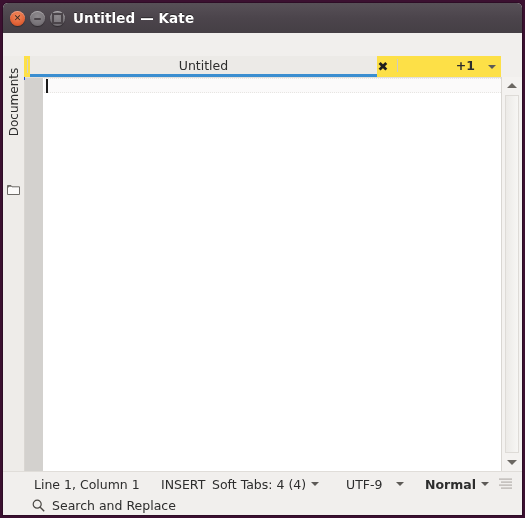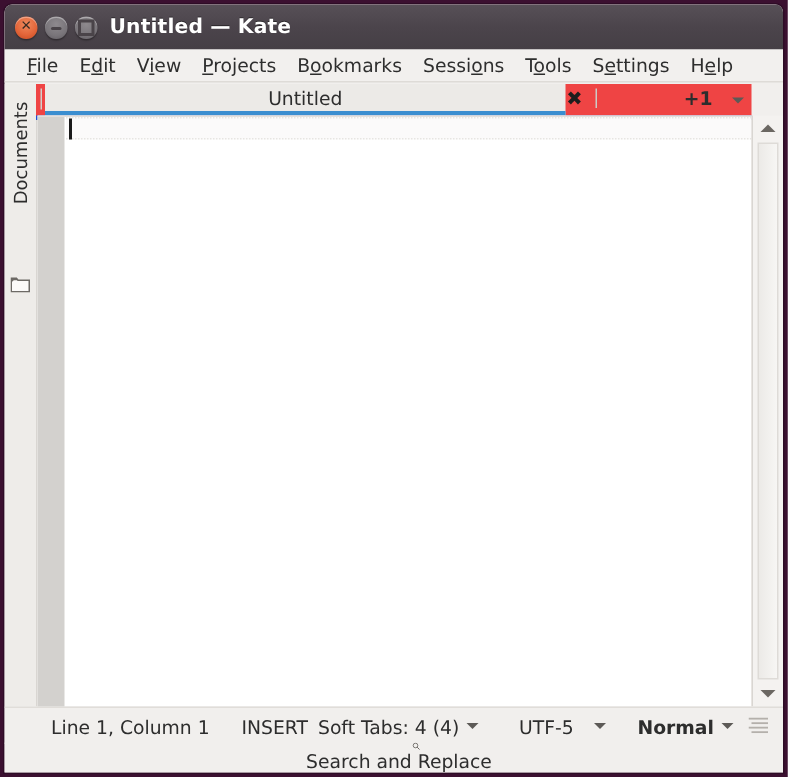--- a/index.html
+++ b/index.html
@@ -69,21 +69,21 @@
     font-size: 12.5px; color: #2e2e2e;
     padding: 2px 7px; white-space: nowrap;
     cursor: default;
   }
   .menu-item u { text-decoration: underline; text-underline-offset: 1px; }
 
   
   #tabbar {
     position: absolute; left: 21px; top: 53px;
     width: 477px; height: 21px;
-    background: #ef4444;
+    background: #fde047;
     border-bottom: 3px solid #1d4ed8;
   }
   #tab-sep-left {
     position:absolute; left:3px; top:3px; width:1px; height:14px; background:#d2cfcb;
   }
   #tab-untitled {
     position: absolute; left: 6px; top: 0;
     width: 347px; height: 21px;
     background: #eceae7;
   }
@@ -218,21 +218,21 @@
   #sb-mode-arrow { left: 478px; top: 10px; position:absolute;
     width:0;height:0;border-left:4px solid transparent;border-right:4px solid transparent;
     border-top:4px solid #5d5a57; }
   #sb-lines-icon { position:absolute; left:496px; top:6px; width:13px; height:11px; }
 
   
   #searchbar {
     position: absolute; left: 0; top: 492px;
     width: 519px; height: 20px;
     background: #f1efed;
-    display: flex; align-items: center; flex-direction: column;
+    display: flex; align-items: center;
   }
   #search-icon { margin-left: 29px; width:13px; height:13px; display:block; }
   #search-label {
     margin-left: 7px;
     font-size: 12.5px; color: #2d2d2d;
   }
 </style>
 </head>
 <body>
 
@@ -244,31 +244,20 @@
     </div>
     <div class="wbtn" id="btn-min">
       <i></i>
     </div>
     <div class="wbtn" id="btn-max">
       <i></i>
     </div>
     <div id="window-title">Untitled — Kate</div>
   </div>
 
-  <div id="menubar">
-    <div class="menu-item"><u>F</u>ile</div>
-    <div class="menu-item">E<u>d</u>it</div>
-    <div class="menu-item">V<u>i</u>ew</div>
-    <div class="menu-item"><u>P</u>rojects</div>
-    <div class="menu-item">B<u>o</u>okmarks</div>
-    <div class="menu-item">Sessi<u>o</u>ns</div>
-    <div class="menu-item">T<u>o</u>ols</div>
-    <div class="menu-item">S<u>e</u>ttings</div>
-    <div class="menu-item">H<u>e</u>lp</div>
-  </div>
 
   <div id="sidebar">
     <div id="sidebar-documents">Documents</div>
     <svg id="sidebar-folder-icon" viewBox="0 0 13 11">
       <path d="M0.5 1.5 L4 1.5 L5 2.8 L12.5 2.8 L12.5 10.5 L0.5 10.5 Z" fill="#fbfaf9" stroke="#6d6a66" stroke-width="1"></path>
       <path d="M0.5 1.5 L4 1.5 L5 2.8 L2.2 2.8 L0.5 4.4 Z" fill="#6d6a66"></path>
     </svg>
   </div>
 
   <div id="tabbar">
@@ -297,21 +286,21 @@
     <div class="scroll-arrow" id="vscroll-down">
       <span class="arr-down"></span>
     </div>
   </div>
 
   <div id="statusbar">
     <div class="sb-item" id="sb-position">Line 1, Column 1</div>
     <div class="sb-item" id="sb-insert">INSERT</div>
     <div class="sb-item" id="sb-tabs">Soft Tabs: 4 (4)</div>
     <div id="sb-tabs-arrow"></div>
-    <div class="sb-item" id="sb-encoding">UTF-5</div>
+    <div class="sb-item" id="sb-encoding">UTF-9</div>
     <div id="sb-encoding-arrow"></div>
     <div class="sb-item" id="sb-mode">Normal</div>
     <div id="sb-mode-arrow"></div>
     <svg id="sb-lines-icon" viewBox="0 0 13 11">
       <rect x="0" y="0.5" width="13" height="1.2" fill="#b4b0ab"></rect>
       <rect x="2" y="3.5" width="11" height="1.2" fill="#b4b0ab"></rect>
       <rect x="0" y="6.5" width="13" height="1.2" fill="#b4b0ab"></rect>
       <rect x="2" y="9.5" width="11" height="1.2" fill="#b4b0ab"></rect>
     </svg>
   </div>

